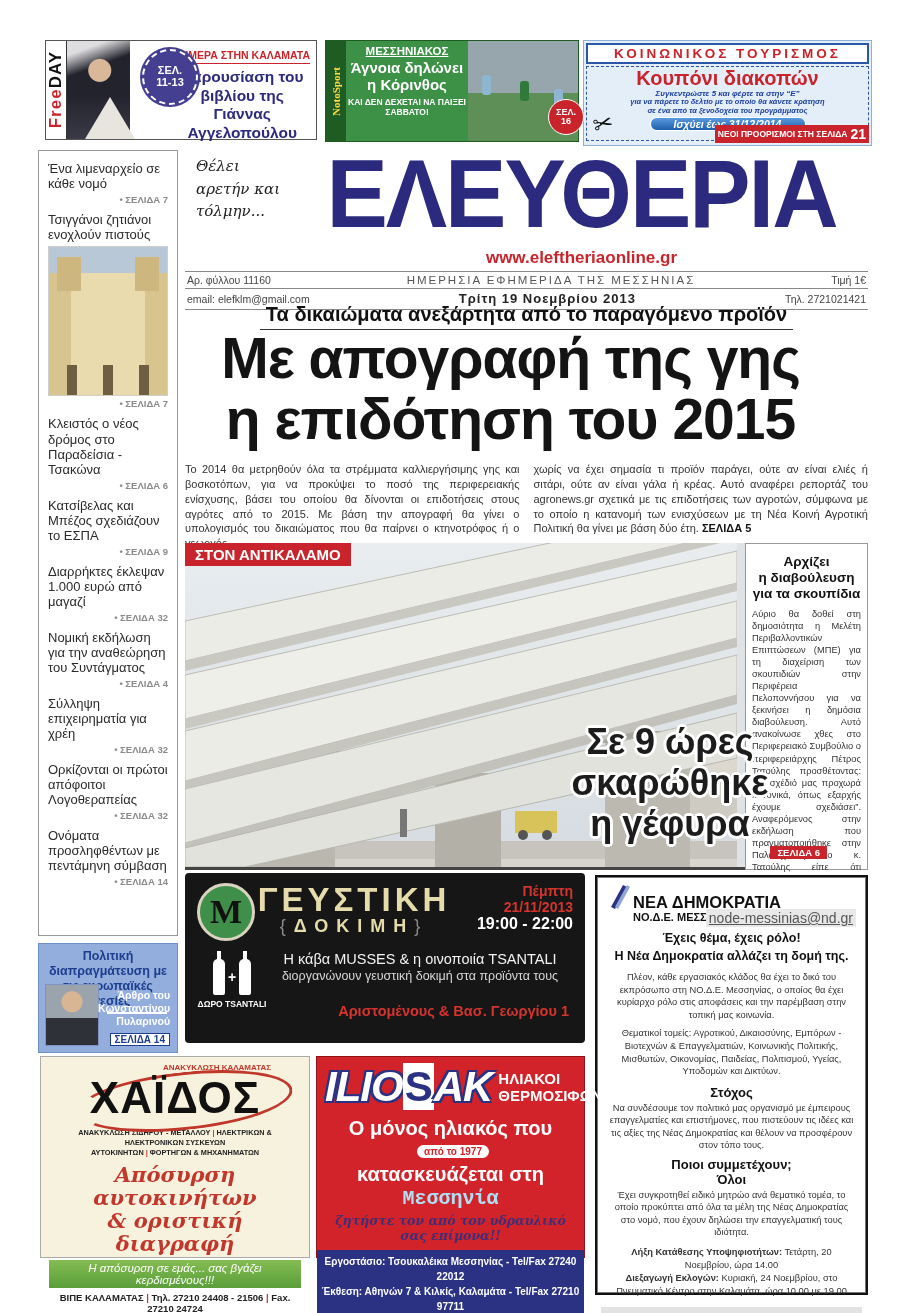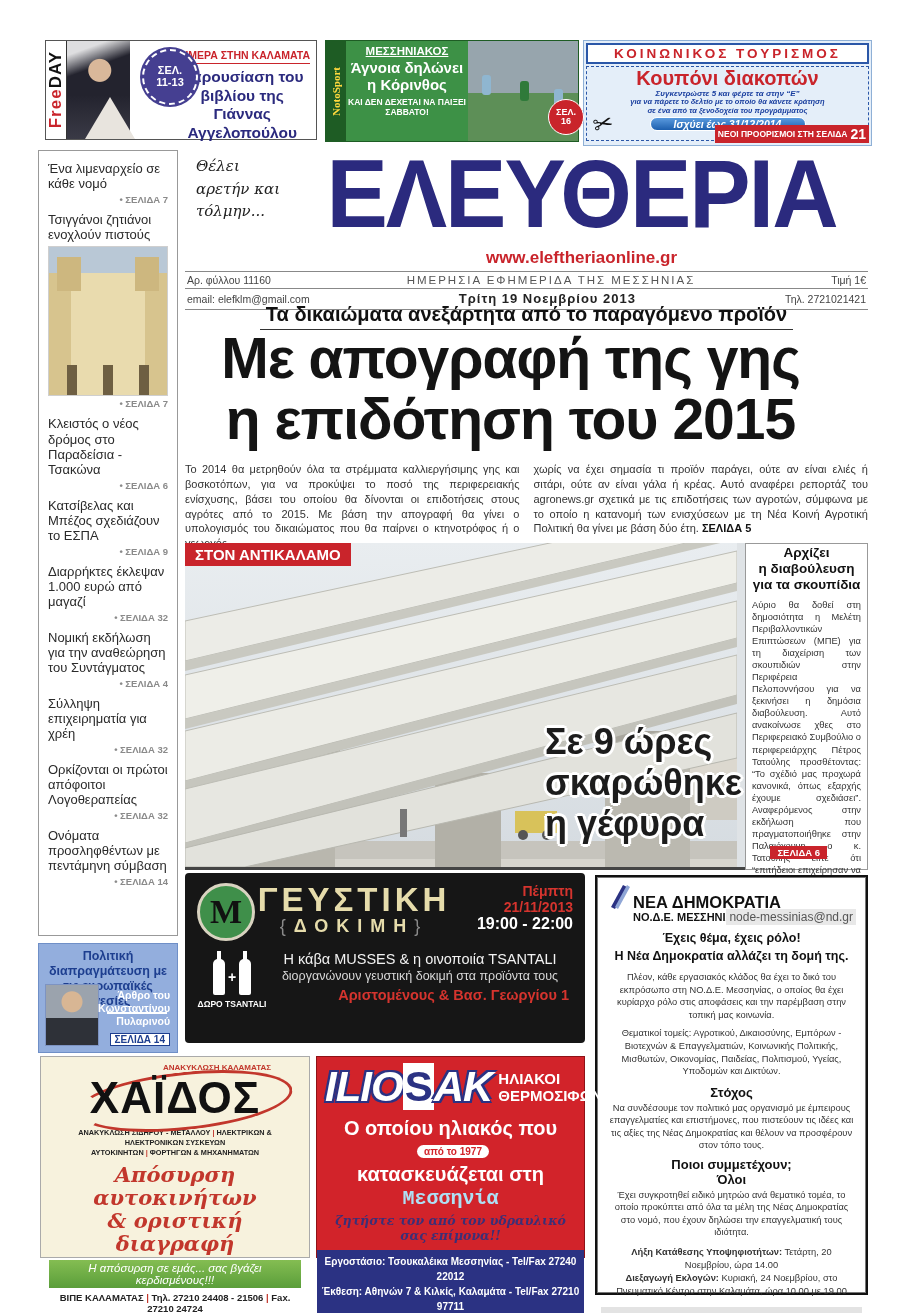--- a/index.html
+++ b/index.html
@@ -101,28 +101,28 @@
      font-size:57px;line-height:1.07;letter-spacing:-1px;}
   #lead{left:185px;top:462px;width:683px;display:flex;gap:14px;}
   .lead-col{flex:1;font-size:11px;line-height:1.35;text-align:justify;color:#333;}
   .lead-page{font-weight:bold;color:#111;}
 
   
   #photo{left:185px;top:543px;width:648px;height:327px;background:#dfe3e6;border-bottom:3px solid #444;}
   #photo svg{display:block;}
   .ph-label{position:absolute;left:0;top:0;background:#c9242b;color:#fff;font-weight:bold;
      font-size:15px;padding:3px 10px;z-index:4;}
-  .ph-overlay{position:absolute;right:38px;top:178px;width:250px;text-align:left;z-index:4;
+  .ph-overlay{position:absolute;right:38px;top:178px;width:250px;text-align:center;z-index:4;
      font-weight:bold;font-size:36px;line-height:1.14;color:#1c1c1c;
      text-shadow:-2px -2px 0 #fff,2px -2px 0 #fff,-2px 2px 0 #fff,2px 2px 0 #fff,0 3px 0 #fff,0 -3px 0 #fff,3px 0 0 #fff,-3px 0 0 #fff;}
   .ph-badge{position:absolute;right:6px;bottom:8px;background:#c9242b;color:#fff;font-weight:bold;
      font-size:9.5px;padding:1px 7px;z-index:4;}
 
   
-  #trash{left:745px;top:543px;width:123px;height:327px;border:1px solid #999;padding:1px 6px;background:#fff;}
+  #trash{left:745px;top:543px;width:123px;height:327px;border:1px solid #999;padding:10px 6px;background:#fff;}
   .tr-title{font-weight:bold;font-size:13.5px;text-align:center;line-height:1.2;color:#111;margin-bottom:5px;}
   .tr-body{font-size:9.3px;line-height:1.3;text-align:justify;color:#333;}
   .tr-pages{font-weight:bold;color:#111;}
 
   
   #tasting{left:185px;top:873px;width:400px;height:170px;background:#161616;border-radius:4px;padding:10px 12px;color:#fff;}
   .ta-top{display:flex;align-items:flex-start;}
   .ta-logo{width:52px;height:52px;border-radius:50%;background:#3f8f4a;border:3px solid #d9d3c0;
      color:#111;display:flex;align-items:center;justify-content:center;font-weight:bold;
      font-size:34px;font-family:"Liberation Serif",serif;}
@@ -136,30 +136,30 @@
   .ta-bottom{display:flex;margin-top:10px;align-items:flex-start;}
   .ta-gift{width:70px;text-align:center;}
   .bottles{display:flex;align-items:flex-end;justify-content:center;gap:3px;height:44px;}
   .bottle{width:12px;height:36px;background:#fff;border-radius:5px 5px 2px 2px;position:relative;}
   .bottle:before{content:"";position:absolute;top:-8px;left:4px;width:4px;height:9px;background:#fff;}
   .plus{color:#fff;font-weight:bold;font-size:14px;padding-bottom:10px;}
   .ta-giftlabel{color:#fff;font-weight:bold;font-size:8.5px;margin-top:4px;}
   .ta-texts{flex:1;text-align:center;}
   .ta-b1{font-size:14.5px;color:#f2f2f2;}
   .ta-b2{font-size:12.5px;color:#d8d8d8;margin-top:2px;}
-  .ta-addr{color:#d5342e;font-weight:bold;font-size:14.5px;margin-top:4px;text-align:right;padding-right:4px;}
+  .ta-addr{color:#d5342e;font-weight:bold;font-size:14.5px;margin-top:20px;text-align:right;padding-right:4px;}
 
   
   #nd{left:595px;top:875px;width:273px;height:420px;background:#fff;border:2px solid #111;
       box-shadow:0 0 0 1px #777 inset;padding:8px 10px;}
   .nd-head{position:relative;height:44px;}
   .nd-flag{position:absolute;left:2px;top:-2px;}
   .nd-title{position:absolute;left:26px;top:8px;font-weight:bold;font-size:16.5px;letter-spacing:0;color:#111;}
   .nd-sub{position:absolute;left:26px;top:26px;font-weight:bold;font-size:11px;color:#111;}
-  .nd-mail{position:absolute;right:0;top:24px;background:#e8e8e8;font-size:12px;color:#555;padding:1px 3px;}
+  .nd-mail{position:absolute;right:0;top:24px;background:#e8e8e8;font-size:14px;color:#555;padding:1px 3px;text-decoration:underline;}
   .nd-b{font-weight:bold;font-size:12.5px;text-align:center;line-height:1.45;color:#111;}
   .nd-p{font-size:9.3px;text-align:center;line-height:1.35;color:#333;margin-top:6px;}
   .nd-h{font-weight:bold;font-size:13px;text-align:center;margin-top:7px;color:#111;}
   .nd-dates{font-size:9.3px;text-align:center;line-height:1.4;margin-top:7px;color:#333;}
   .nd-foot{background:#e3e3e3;margin:9px -6px 0;padding:3px 2px;text-align:center;
      font-weight:bold;font-size:10.5px;color:#222;line-height:1.35;}
 
   
   #xaidos{left:40px;top:1056px;width:270px;height:202px;background:#f7f2dd;border:1px solid #aaa;padding:6px 8px;text-align:center;}
   .xa-kicker{color:#c2372c;font-weight:bold;font-size:8px;text-align:right;padding-right:30px;}
@@ -480,21 +480,21 @@
 
   <div class="abs" id="iliosak">
     <div class="il-top">
       <div class="il-logo"><span>ILIO</span><span class="s">S</span><span>AK</span></div>
       <div class="il-right">
         <div>ΗΛΙΑΚΟΙ</div>
         <div>ΘΕΡΜΟΣΙΦΩΝΕΣ</div>
       </div>
     </div>
     <div class="il-l1">
-      <span>Ο οποίου ηλιακός που</span>
+      <span>Ο μόνος ηλιακός που</span>
       <span class="il-badge">από το 1977</span>
     </div>
     <div class="il-l2">
       <span>κατασκευάζεται στη</span>
       <span class="mes">Μεσσηνία</span>
     </div>
     <div class="il-script">ζητήστε τον από τον υδραυλικό σας επίμονα!!</div>
     <div class="il-foot">
       <div>Εργοστάσιο: Τσουκαλέικα Μεσσηνίας - Tel/Fax 27240 22012</div>
       <div>Έκθεση: Αθηνών 7 &amp; Κιλκίς, Καλαμάτα - Tel/Fax 27210 97711</div>

